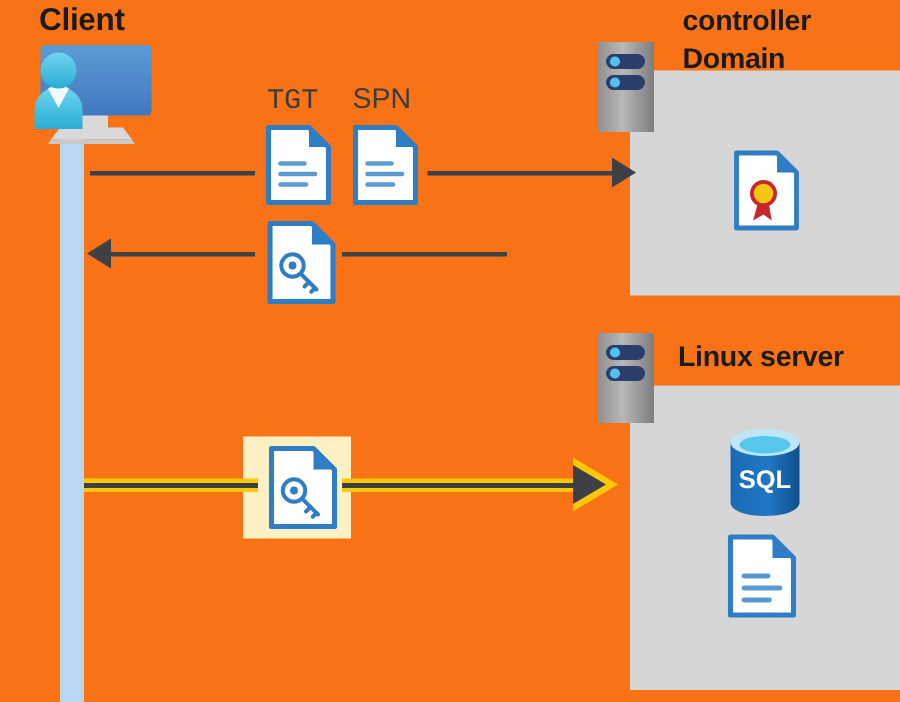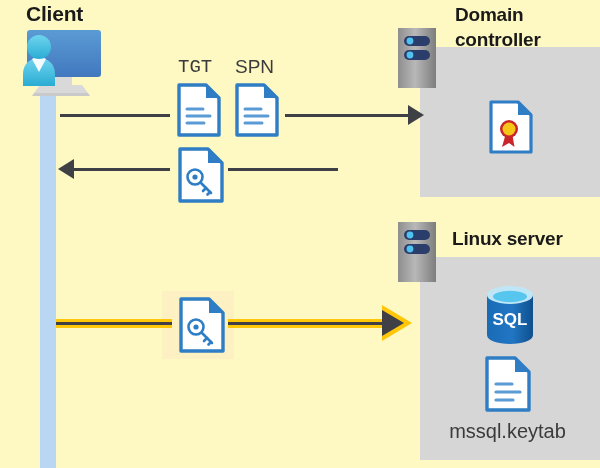--- a/index.html
+++ b/index.html
@@ -4,21 +4,21 @@
 <style>
   html,body{margin:0;padding:0;background:#ffffff;}
   body{
     font-family:"Liberation Sans", sans-serif;
     -webkit-font-smoothing:antialiased;
   }
   #stage{
     position:relative;
     width:600px;
     height:468px;
-    background:#fef9c3;
+    background:#f97316;
     overflow:hidden;
   }
   .abs{position:absolute;}
 
   
   .lbl-bold{
     font-weight:bold;
     color:#1a1a1a;
     letter-spacing:-0.2px;
   }
@@ -178,22 +178,22 @@
         </linearGradient>
       </defs>
       <rect x="0" y="0" width="38" height="60" fill="url(#rackG)"></rect>
       <rect x="6" y="8" width="26" height="10" rx="5" fill="#2b3d6b"></rect>
       <circle cx="12" cy="13" r="3.4" fill="#4ec3ef"></circle>
       <rect x="6" y="22" width="26" height="10" rx="5" fill="#2b3d6b"></rect>
       <circle cx="12" cy="27" r="3.4" fill="#4ec3ef"></circle>
     </svg>
   </div>
   <div class="abs lbl-bold" id="dc-label">
+    <div>controller</div>
     <div>Domain</div>
-    <div>controller</div>
   </div>
 
   <div class="abs rack" id="linux-rack">
     <svg width="38" height="60" viewBox="0 0 38 60" class="ico">
       <rect x="0" y="0" width="38" height="60" fill="url(#rackG)"></rect>
       <rect x="6" y="8" width="26" height="10" rx="5" fill="#2b3d6b"></rect>
       <circle cx="12" cy="13" r="3.4" fill="#4ec3ef"></circle>
       <rect x="6" y="22" width="26" height="10" rx="5" fill="#2b3d6b"></rect>
       <circle cx="12" cy="27" r="3.4" fill="#4ec3ef"></circle>
     </svg>
@@ -300,15 +300,14 @@
       <path d="M3 3 H31 L45 17 V55 H3 Z" fill="#ffffff" stroke="#2f7dc4" stroke-width="3.4" stroke-linejoin="round"></path>
       <path d="M31 3 L45 17 H31 Z" fill="#2f7dc4"></path>
       <g stroke="#5b9bd5" stroke-width="3.2" stroke-linecap="round">
         <line x1="12" y1="29" x2="28" y2="29"></line>
         <line x1="12" y1="37" x2="36" y2="37"></line>
         <line x1="12" y1="45" x2="29" y2="45"></line>
       </g>
     </svg>
   </div>
 
-  <div class="abs" id="keytab-label">mssql.keytab</div>
 
 </div>
 
 </body></html>

